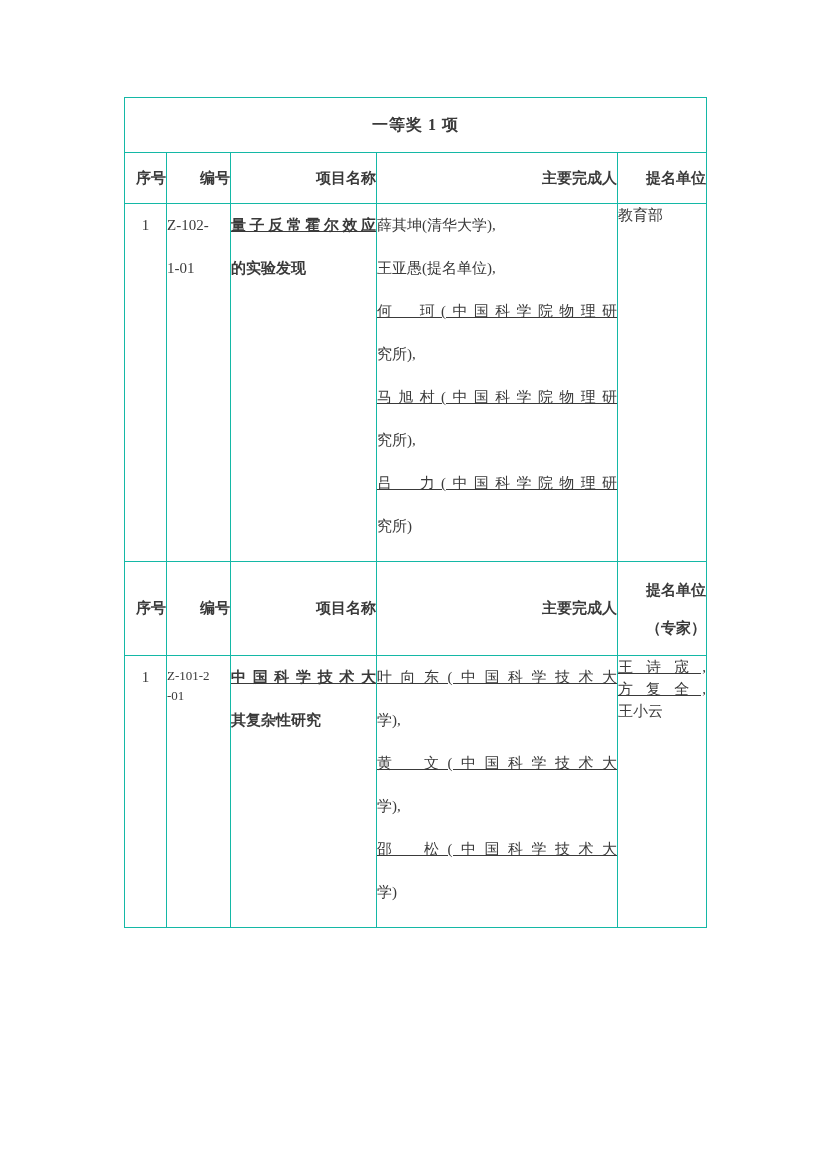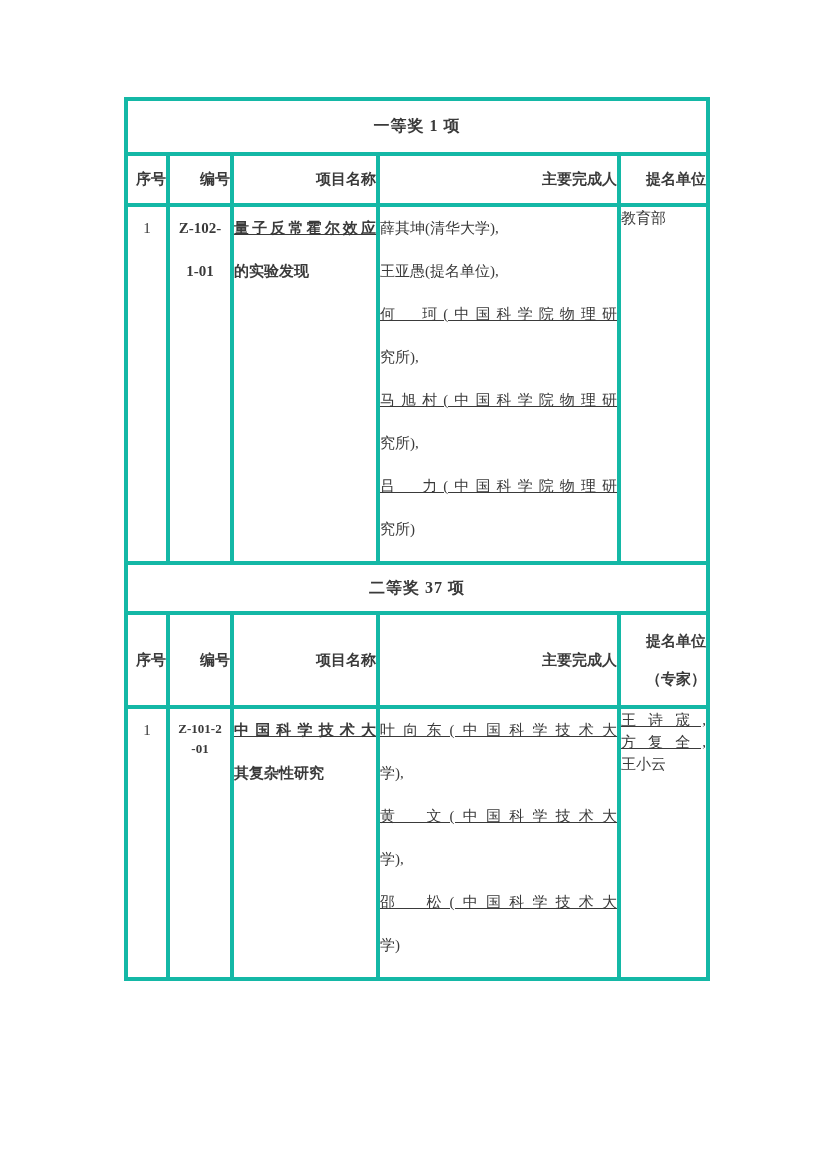--- a/index.html
+++ b/index.html
@@ -17,21 +17,21 @@
   table.awards {
     position: absolute;
     left: 124px;
     top: 97px;
     width: 582px;
     border-collapse: collapse;
     table-layout: fixed;
   }
 
   table.awards td, table.awards th {
-    border: 4px solid #14b8a6;
+    border: 1px solid #14b8a6;
     padding: 0;
     overflow: hidden;
   }
 
   
   tr.section-row td {
     text-align: center;
     vertical-align: middle;
     font-weight: bold;
     font-size: 16px;
@@ -50,21 +50,21 @@
   
   tr.data-row td { vertical-align: top; }
 
   .ln  { font-size: 15px; line-height: 43px; white-space: nowrap; }
   .ln.s { line-height: 22px; }              
   .ln.sm { font-size: 13px; line-height: 20px; } 
   .ln.b { font-weight: bold; }
   .ln.j { text-align: justify; text-align-last: justify; white-space: normal; text-decoration: underline; }
 
   td.c-no   { text-align: center; padding-top: 8px; }
-  td.c-code { text-align: center; padding: 8px 2px 0 2px; font-weight: bold; }
+  td.c-code { padding: 8px 2px 0 2px; }
   td.c-code.tight { padding-top: 10px; margin-left: 46px; }
   td.c-proj { padding: 8px 7px 0 7px; }
   td.c-people { padding: 8px 5px 0 5px; }
   td.c-nom  { padding: 8px 5px 0 7px; }
 </style>
 </head>
 <body>
 
 <div class="page">
   <table class="awards">
@@ -109,23 +109,20 @@
           <div class="ln j">马旭村(中国科学院物理研</div>
           <div class="ln">究所),</div>
           <div class="ln j">吕　力(中国科学院物理研</div>
           <div class="ln">究所)</div>
         </td>
         <td class="c-nom">
           <div class="ln s">教育部</div>
         </td>
       </tr>
 
-      <tr class="section-row" style="height:50px">
-        <td colspan="5">二等奖 37 项</td>
-      </tr>
 
       <tr class="header-row" style="height:94px">
         <th>序号</th>
         <th>编号</th>
         <th>项目名称</th>
         <th>主要完成人</th>
         <th>
           <div class="hln">提名单位</div>
           <div class="hln">（专家）</div>
         </th>

